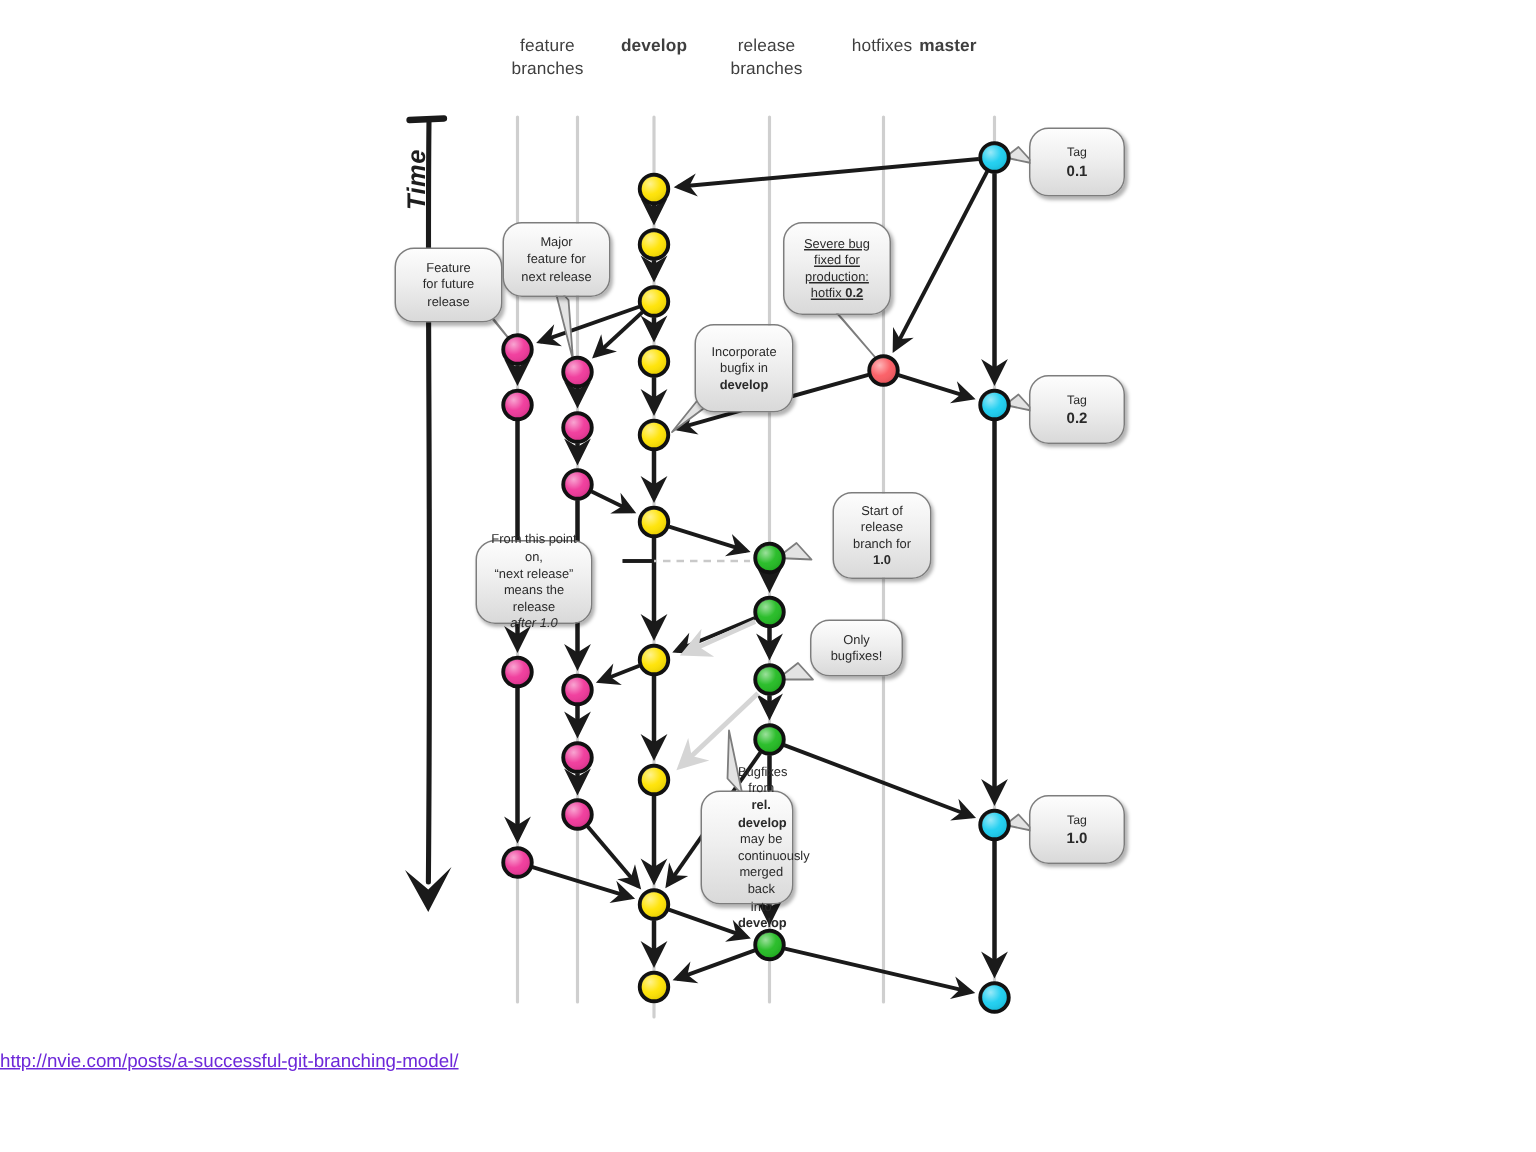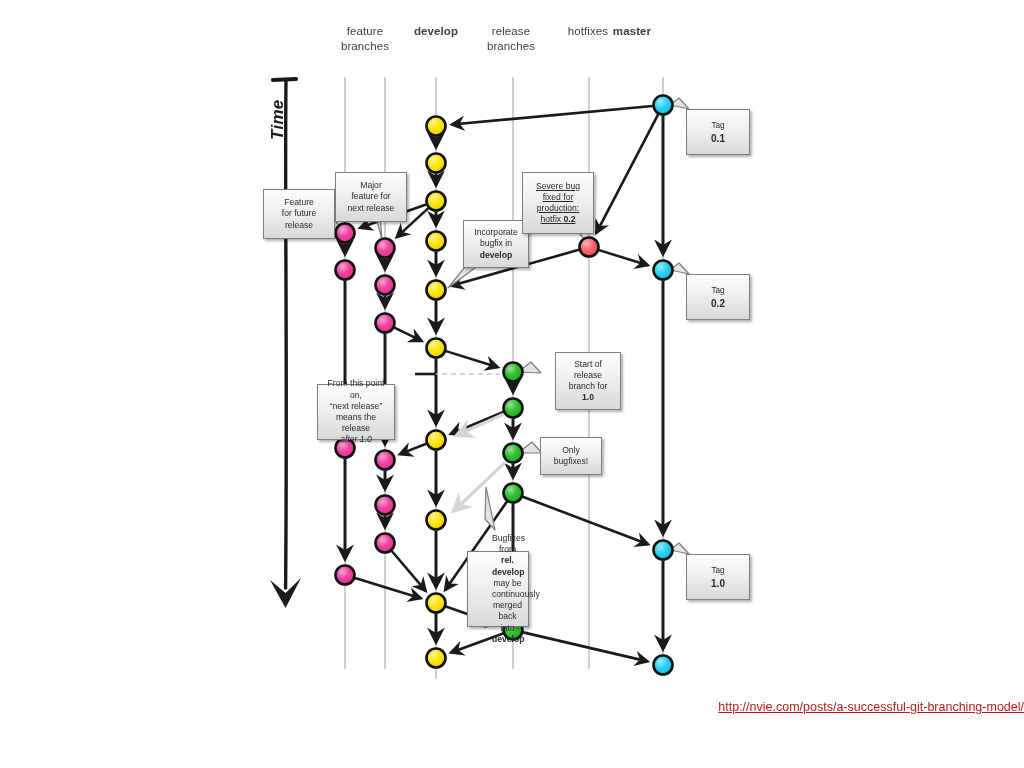--- a/index.html
+++ b/index.html
@@ -51,47 +51,46 @@
     transform: rotate(-90deg);
     transform-origin: left top;
     letter-spacing: 0.3px;
   }
 
   
   .callout {
     position: absolute;
     box-sizing: border-box;
     border: 1.3px solid #7d7d7d;
-    border-radius: 0;
+    border-radius: 13px;
     background: linear-gradient(to bottom, #fdfdfd 0%, #efefef 45%, #d9d9d9 100%);
     box-shadow: 1.5px 2px 2.5px rgba(0,0,0,0.30);
     text-align: center;
     font-size: 8.6px;
     line-height: 11.2px;
     color: #2a2a2a;
     padding: 5px 5px;
     display: flex;
     align-items: center;
     justify-content: center;
     z-index: 6;
-    margin-top: 24px;
   }
   .callout .ctext { width: 100%; white-space: pre-line; }
   .callout b { font-weight: bold; }
   .callout .tagword { display:block; font-size: 8.2px; margin-bottom: 1px; }
   .callout .tagnum { display:block; font-size: 10px; font-weight: bold; }
 
   
   .footer-link {
     position: absolute;
     left: 0; right: 0;
     top: 700px;
-    text-align: right;
+    text-align: left;
     font-size: 12.5px;
-    color: #b91c1c;
+    color: #6d28d9;
     text-decoration: underline;
     font-family: "Liberation Sans", sans-serif;
   }
 </style>
 </head>
 <body>
 
 <div id="diagram-root">
 
   <svg class="layer" id="svg-layer" viewBox="0 0 1024 768">
@@ -317,21 +316,21 @@
 
   <div class="time-label" id="time-label" style="left:268px; top:140px;">Time</div>
 
   <div id="callouts">
       <div class="callout" style="left: 263px; top: 165px; width: 72px; height: 50px;">
         <div class="ctext">Feature<br>for future<br>release</div>
       </div>
       <div class="callout" style="left: 335px; top: 148px; width: 72px; height: 50px;">
         <div class="ctext">Major<br>feature for<br>next release</div>
       </div>
-      <div class="callout" style="left: 463px; top: 196px; width: 66px; height: 48px;">
+      <div class="callout" style="left: 463px; top: 216px; width: 66px; height: 59px;">
         <div class="ctext">Incorporate<br>bugfix in<br><b>develop</b></div>
       </div>
       <div class="callout" style="left: 522px; top: 148px; width: 72px; height: 62px; text-decoration: underline;">
         <div class="ctext">Severe bug<br>fixed for<br>production:<br>hotfix <b>0.2</b></div>
       </div>
       <div class="callout" style="left: 317px; top: 360px; width: 78px; height: 56px;">
         <div class="ctext">From this point on,<br>“next release”<br>means the release<br><i>after 1.0</i></div>
       </div>
       <div class="callout" style="left: 555px; top: 328px; width: 66px; height: 58px;">
         <div class="ctext">Start of<br>release<br>branch for<br><b>1.0</b></div>

